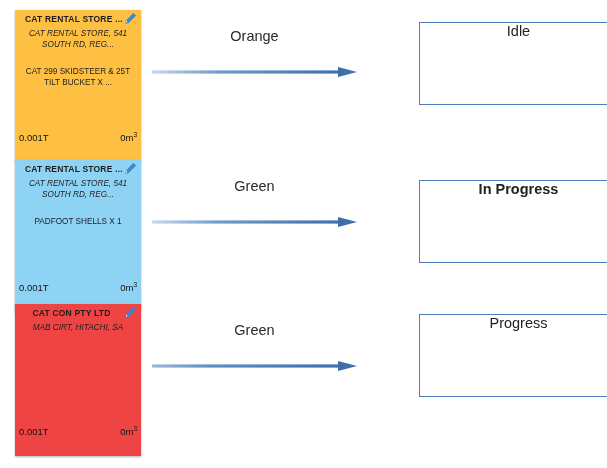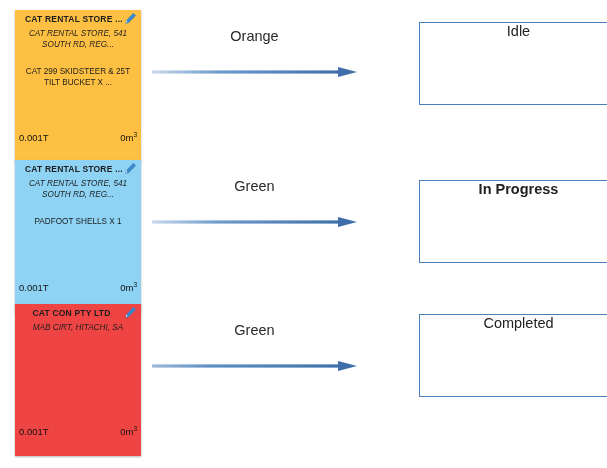--- a/index.html
+++ b/index.html
@@ -276,17 +276,17 @@
             <stop offset="0.3" stop-color="#5f90c4"></stop>
             <stop offset="1" stop-color="#3f6fab"></stop>
           </linearGradient>
         </defs>
         <rect x="0" y="6.4" width="188" height="3.2" fill="url(#ag3)"></rect>
         <polygon points="186,3 205,8 186,13" fill="#3f6fab"></polygon>
       </svg>
     </div>
 
     <div class="status-box">
-      <span>Completed</span>
+      <span>Progress</span>
     </div>
   </div>
 
 </div>
 
 </body></html>

